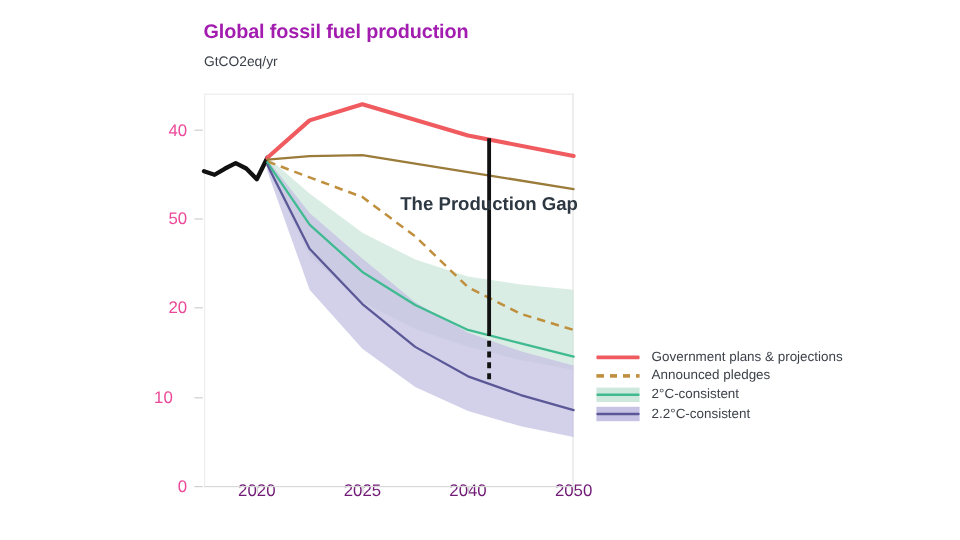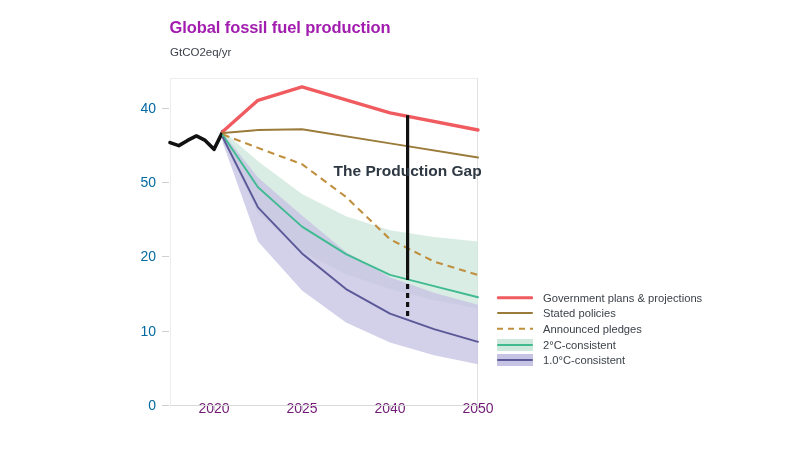--- a/index.html
+++ b/index.html
@@ -23,21 +23,21 @@
     position:absolute;left:170px;top:78px;width:308px;height:327px;
   }
   .frame-right{position:absolute;right:0;top:0;width:1px;height:327px;background:#e3e3e3;}
   .frame-top{position:absolute;left:0;top:0;width:308px;height:1px;background:#ededed;}
   .frame-left{position:absolute;left:0;top:0;width:1px;height:327px;background:#ededed;}
   .axis-x{position:absolute;left:0;top:327px;width:308px;height:1px;background:#d9d9d9;}
 
   svg.chart{position:absolute;left:0;top:0;width:308px;height:327px;overflow:visible;}
 
   
-  .ytick{position:absolute;right:0;font-size:14px;color:#0369a1;text-align:right;
+  .ytick{position:absolute;right:0;font-size:14px;color:#ec4899;text-align:right;
          width:40px;transform:translateY(-50%);}
   .ytickmark{position:absolute;left:170px;width:7px;height:1px;background:#cfcfcf;}
   
   .xtick{position:absolute;top:400px;font-size:14px;color:#701a75;
          transform:translateX(-50%);}
   .xtickmark{position:absolute;top:405px;width:1px;height:6px;background:#cfcfcf;}
 
   .annotation{
     position:absolute;font-size:15.5px;font-weight:bold;color:#2e3842;
     transform:translateX(-50%);white-space:nowrap;
@@ -56,21 +56,21 @@
 <body>
 
 <div id="root">
 
   <div class="title">Global fossil fuel production</div>
   <div class="ylabel">GtCO2eq/yr</div>
 
   <div id="ytick-layer">
       <div class="ytick" style="top: 405px; left: 112px; width: 44px;">0</div>
       <div class="ytickmark" style="top: 405px; left: 162px;"></div>
-      <div class="ytick" style="top: 330.682px; left: 112px; width: 44px;">10</div>
+      <div class="ytick" style="top: 330.682px; left: 100px; width: 44px;">10</div>
       <div class="ytickmark" style="top: 330.682px; left: 162px;"></div>
       <div class="ytick" style="top: 256.364px; left: 112px; width: 44px;">20</div>
       <div class="ytickmark" style="top: 256.364px; left: 162px;"></div>
       <div class="ytick" style="top: 182.045px; left: 112px; width: 44px;">50</div>
       <div class="ytickmark" style="top: 182.045px; left: 162px;"></div>
       <div class="ytick" style="top: 107.727px; left: 112px; width: 44px;">40</div>
       <div class="ytickmark" style="top: 107.727px; left: 162px;"></div>
     </div>
   <div id="xtick-layer">
       <div class="xtick" style="left: 214px;">2020</div>
@@ -106,39 +106,33 @@
 
   <div class="legend">
     <div class="legend-row">
       <span class="swatch">
         <span class="sw-line" style="background:#f05b60;height:3.4px;"></span>
       </span>
       <span class="legend-label">Government plans &amp; projections</span>
     </div>
     <div class="legend-row">
       <span class="swatch">
-        <span class="sw-line thin" style="background:#9a7b3a;"></span>
-      </span>
-      <span class="legend-label">Stated policies</span>
-    </div>
-    <div class="legend-row">
-      <span class="swatch">
         <span class="sw-dash" style="background:repeating-linear-gradient(to right,#c08f3e 0 6px,transparent 6px 11px);"></span>
       </span>
       <span class="legend-label">Announced pledges</span>
     </div>
     <div class="legend-row">
       <span class="swatch">
         <span class="sw-band" style="background:#cfe8dd;"></span>
         <span class="sw-line thin" style="background:#3fba91;"></span>
       </span>
       <span class="legend-label">2°C-consistent</span>
     </div>
     <div class="legend-row">
       <span class="swatch">
         <span class="sw-band" style="background:#c6c3e4;"></span>
         <span class="sw-line thin" style="background:#5b5897;"></span>
       </span>
-      <span class="legend-label">1.0°C-consistent</span>
+      <span class="legend-label">2.2°C-consistent</span>
     </div>
   </div>
 
 </div>
 
 </body></html>

